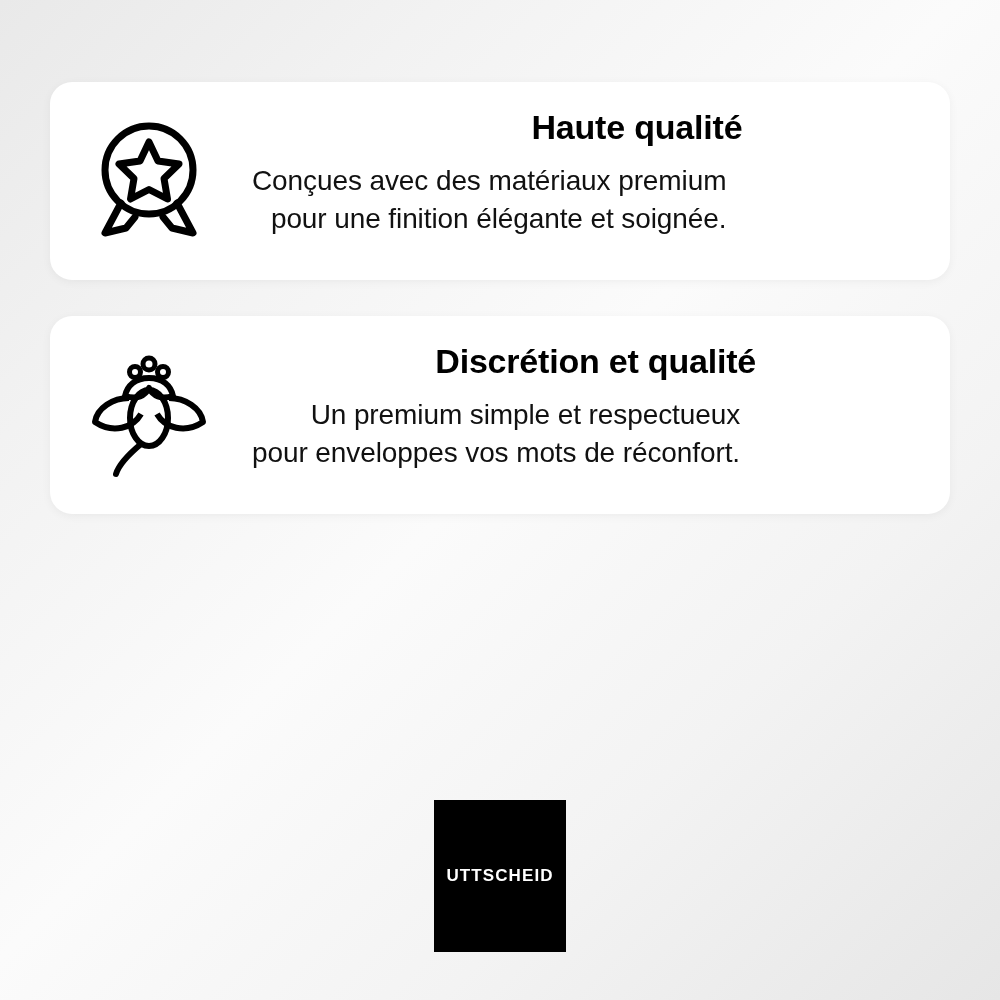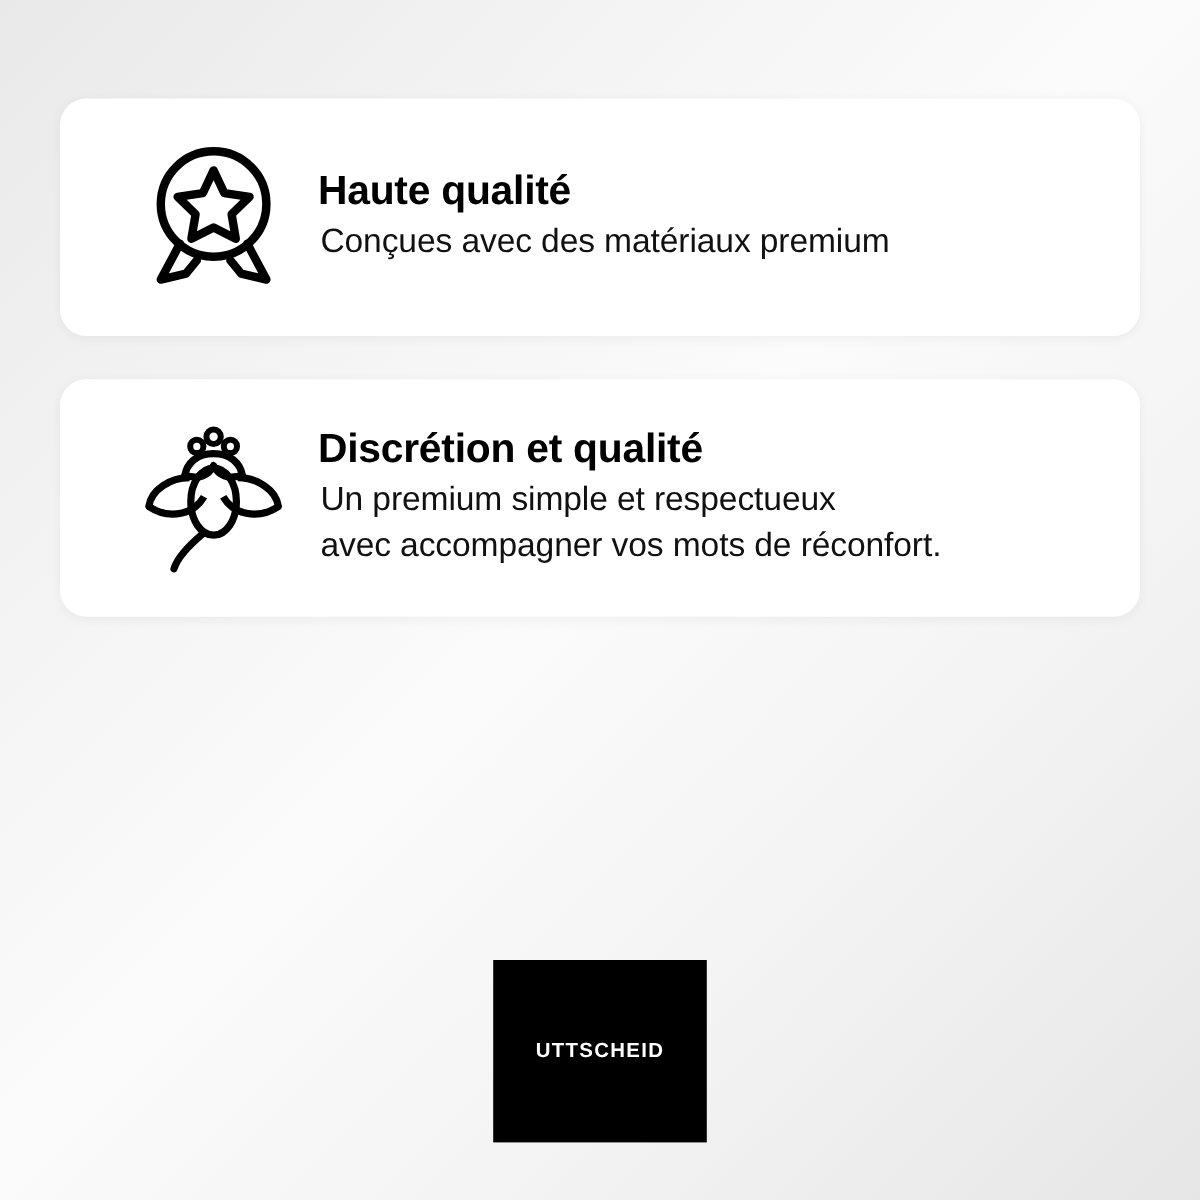--- a/index.html
+++ b/index.html
@@ -30,21 +30,22 @@
   }
 
   .card {
     background: #ffffff;
     border-radius: 22px;
     box-shadow: 0 2px 10px rgba(0,0,0,0.05);
     height: 198px;
     display: flex;
     align-items: center;
     box-sizing: border-box;
-    padding: 0 26px 0 53px;
+    padding: 0 26px 0 24px;
+    text-align: right;
   }
 
   .card-icon {
     width: 150px;
     min-width: 150px;
     height: 130px;
     display: flex;
     align-items: center;
     justify-content: center;
   }
@@ -64,39 +65,39 @@
     line-height: 1.12;
     letter-spacing: -0.2px;
     margin: 0 0 4px 0;
   }
 
   .card-desc {
     font-size: 28px;
     color: #111111;
     line-height: 1.36;
     letter-spacing: -0.1px;
-    margin: 2px;
+    margin: 16px;
     font-weight: 400;
   }
 
   .card-desc .line {
     display: block;
   }
 
   .brand-wrap {
     position: absolute;
     left: 0;
     right: 0;
     bottom: 48px;
     display: flex;
     justify-content: center;
   }
 
   .brand-logo {
-    width: 178px;
+    width: 132px;
     height: 152px;
     background: #000000;
     display: flex;
     align-items: center;
     justify-content: center;
   }
 
   .brand-text {
     color: #ffffff;
     font-size: 17px;
@@ -117,20 +118,21 @@
           <circle cx="64" cy="50" r="44" stroke="#000" stroke-width="7"></circle>
           <path d="M64 22 L73 41 L94 44 L79 58.5 L82.5 79 L64 69.5 L45.5 79 L49 58.5 L34 44 L55 41 Z" stroke="#000" stroke-width="7" stroke-linejoin="round" fill="none"></path>
           <path d="M36 83 L20 113 L41 108 L50 97" stroke="#000" stroke-width="7" stroke-linejoin="round" stroke-linecap="round" fill="none"></path>
           <path d="M92 83 L108 113 L87 108 L78 97" stroke="#000" stroke-width="7" stroke-linejoin="round" stroke-linecap="round" fill="none"></path>
         </svg>
       </div>
       <div class="card-text">
         <div class="card-title">Haute qualité</div>
         <div class="card-desc">
           <span class="line">Conçues avec des matériaux premium</span>
+          <span class="line">pour une finition élégante et soignée.</span>
         </div>
       </div>
     </div>
 
     <div class="card">
       <div class="card-icon">
         <svg width="132" height="126" viewBox="0 0 132 126" fill="none" xmlns="http://www.w3.org/2000/svg">
           <circle cx="66" cy="12" r="6" stroke="#000" stroke-width="5"></circle>
           <circle cx="52" cy="20" r="5.5" stroke="#000" stroke-width="5"></circle>
           <circle cx="80" cy="20" r="5.5" stroke="#000" stroke-width="5"></circle>
@@ -138,21 +140,21 @@
           <path d="M46 46 C30 46 14 56 12 70 C30 82 50 76 58 62" stroke="#000" stroke-width="6" stroke-linejoin="round" fill="none"></path>
           <path d="M86 46 C102 46 118 56 120 70 C102 82 82 76 74 62" stroke="#000" stroke-width="6" stroke-linejoin="round" fill="none"></path>
           <ellipse cx="66" cy="66" rx="19" ry="28" stroke="#000" stroke-width="6"></ellipse>
           <path d="M58 92 C46 102 36 112 33 122" stroke="#000" stroke-width="6" stroke-linecap="round" fill="none"></path>
         </svg>
       </div>
       <div class="card-text">
         <div class="card-title">Discrétion et qualité</div>
         <div class="card-desc">
           <span class="line">Un premium simple et respectueux</span>
-          <span class="line">avec accompagner vos mots de réconfort.</span>
+          <span class="line">pour enveloppes vos mots de réconfort.</span>
         </div>
       </div>
     </div>
 
 
   </div>
 
   <div class="brand-wrap">
     <div class="brand-logo">
       <span class="brand-text">UTTSCHEID</span>

